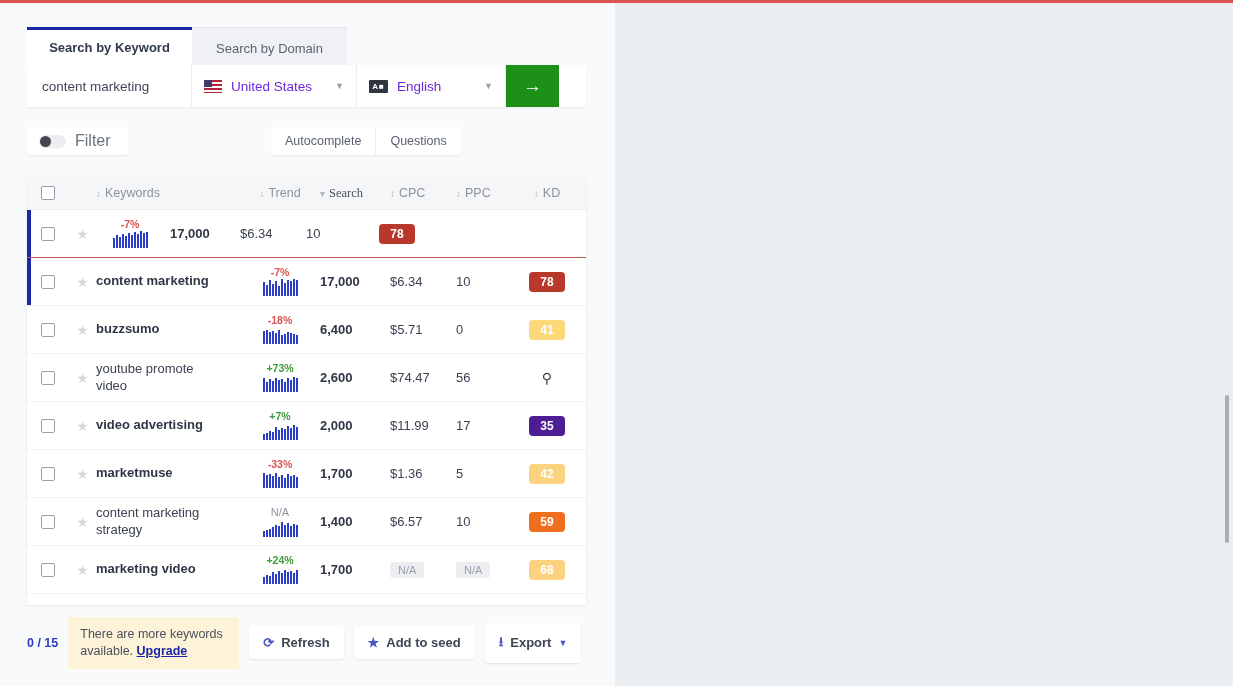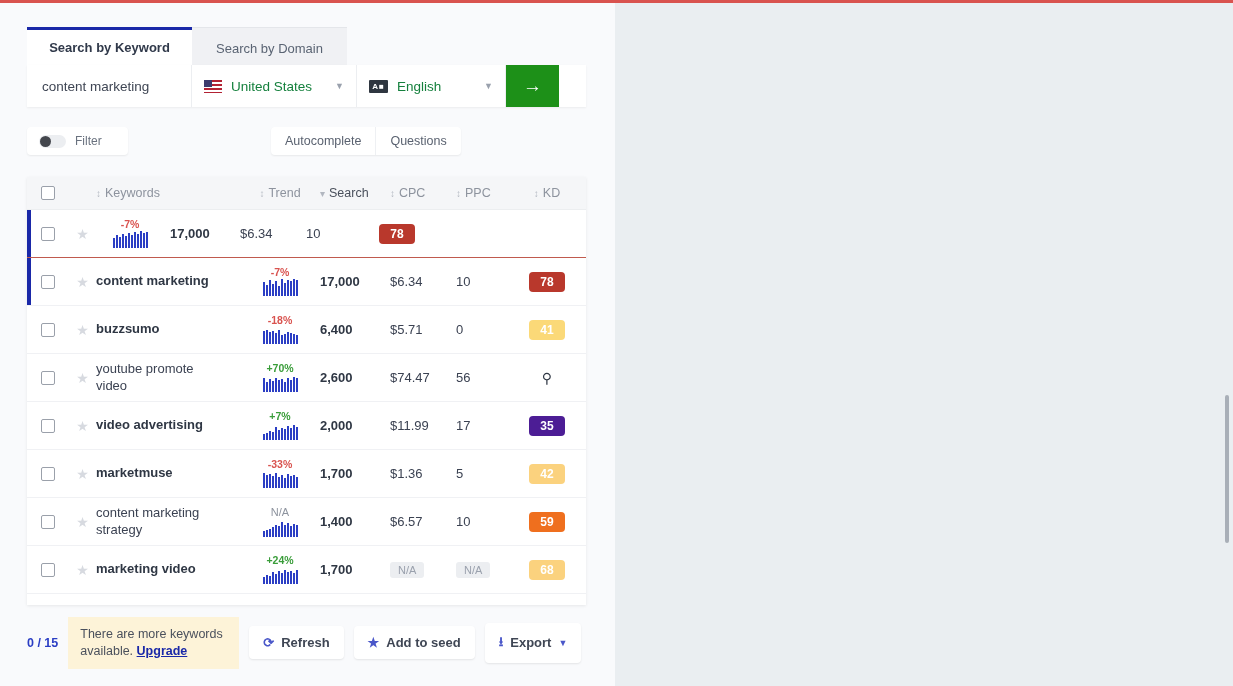--- a/index.html
+++ b/index.html
@@ -44,21 +44,21 @@
   .sr-input {
     width: 165px; display: flex; align-items: center; padding-left: 15px;
     font-size: 13.5px; color: #3f4654; border-right: 1px solid #eceef1;
   }
   .sr-sel {
     display: flex; align-items: center; gap: 9px; padding: 0 12px;
     border-right: 1px solid #eceef1; position: relative; cursor: pointer;
   }
   .sr-sel.country { width: 165px; }
   .sr-sel.lang { width: 149px; }
-  .sr-sel .lbl { font-size: 13.5px; color: #15803d; }
+  .sr-sel .lbl { font-size: 13.5px; color: #6d28d9; }
   .caret { position: absolute; right: 12px; color: #9aa1ad; font-size: 9px; }
   .flag {
     width: 18px; height: 13px; background:
       linear-gradient(to bottom,#b22234 0 15%,#fff 15% 30%,#b22234 30% 45%,#fff 45% 60%,#b22234 60% 75%,#fff 75% 90%,#b22234 90% 100%);
     position: relative; flex: none;
   }
   .flag::before { content:""; position:absolute; left:0; top:0; width:8px; height:7px; background:#3c3b6e; }
   .ab-icon {
     width: 19px; height: 13px; background:#2f3640; color:#fff; font-size:8px; font-weight:bold;
     display:flex; align-items:center; justify-content:center; letter-spacing:1px; flex:none;
@@ -69,21 +69,21 @@
     color: #fff; font-size: 19px; cursor: pointer;
   }
 
   .filter-pill {
     position: absolute; top: 124px; left: 27px; width: 101px; height: 28px;
     background: #fff; border-radius: 4px; display: flex; align-items: center;
     gap: 9px; padding-left: 12px; box-shadow: 0 1px 2px rgba(0,0,0,.07); cursor: pointer;
   }
   .toggle { width: 27px; height: 13px; background: #eceef1; border-radius: 7px; position: relative; flex: none; }
   .toggle::after { content:""; position:absolute; left:1px; top:1px; width:11px; height:11px; border-radius:50%; background:#44474d; }
-  .filter-pill .lbl { font-size: 12px; color: #6a727f; }
+  .filter-pill .lbl { font-size: 16px; color: #6a727f; }
 
   .kw-tabs {
     position: absolute; top: 124px; left: 271px; display: flex;
     background: #fff; border-radius: 4px; box-shadow: 0 1px 2px rgba(0,0,0,.07); overflow:hidden;
   }
   .kw-tabs > div { padding: 7px 14px; font-size: 12.5px; color: #5a6270; cursor: pointer; border-left:1px solid #eef0f3; }
   .kw-tabs > div:first-child { border-left:none; }
   .kw-tabs > div.on { color: #1a28a8; font-weight: bold; }
 
   
@@ -98,21 +98,21 @@
   .kh .cell, .kr .cell { display: flex; align-items: center; }
   .c-chk { width: 42px; justify-content: center; }
   .c-star { width: 27px; justify-content: center; }
   .c-kw { width: 150px; }
   .c-trend { width: 68px; justify-content: center; }
   .c-search { width: 68px; justify-content: flex-start; padding-left: 6px; }
   .c-cpc { width: 66px; justify-content: flex-start; padding-left: 8px; }
   .c-ppc { width: 60px; justify-content: flex-start; padding-left: 8px; }
   .c-kd { width: 78px; justify-content: center; }
   .sortic { font-size: 10px; color: #b2b7c0; margin-right: 4px; }
-  .kh .on { color: #4a505c; }
+  .kh .on { color: #4a505c; font-family: Liberation Serif, serif; }
 
   .chk { width: 14px; height: 14px; border: 1px solid #9aa0aa; border-radius: 2px; background: #fff; cursor: pointer; }
   .star { color: #d7dae0; font-size: 14px; }
 
   .kr {
     display: flex; align-items: center; height: 48px;
     border-bottom: 1px solid #f0f1f4; position: relative; font-size: 13px; color: #3b4252;
   }
   .kr.sel { box-shadow: inset 4px 0 0 #1a28a8; background:#fff; }
   .kr.seed { border-bottom: 1px solid #c05a4e; }
@@ -347,21 +347,21 @@
             <div class="cell c-chk">
               <span class="chk"></span>
             </div>
             <div class="cell c-star">
               <span class="star">★</span>
             </div>
             <div class="cell c-kw">
               <div class="kw-name"><span class="">youtube promote</span><br><span class="">video</span></div>
             </div>
             <div class="cell c-trend trend-wrap">
-              <span class="tpct pos">+70%</span>
+              <span class="tpct pos">+73%</span>
               <span class="spark">
                 <i style="height:14px"></i>
                 <i style="height:10px"></i>
                 <i style="height:13px"></i>
                 <i style="height:11px"></i>
                 <i style="height:14px"></i>
                 <i style="height:12px"></i>
                 <i style="height:13px"></i>
                 <i style="height:10px"></i>
                 <i style="height:14px"></i>

